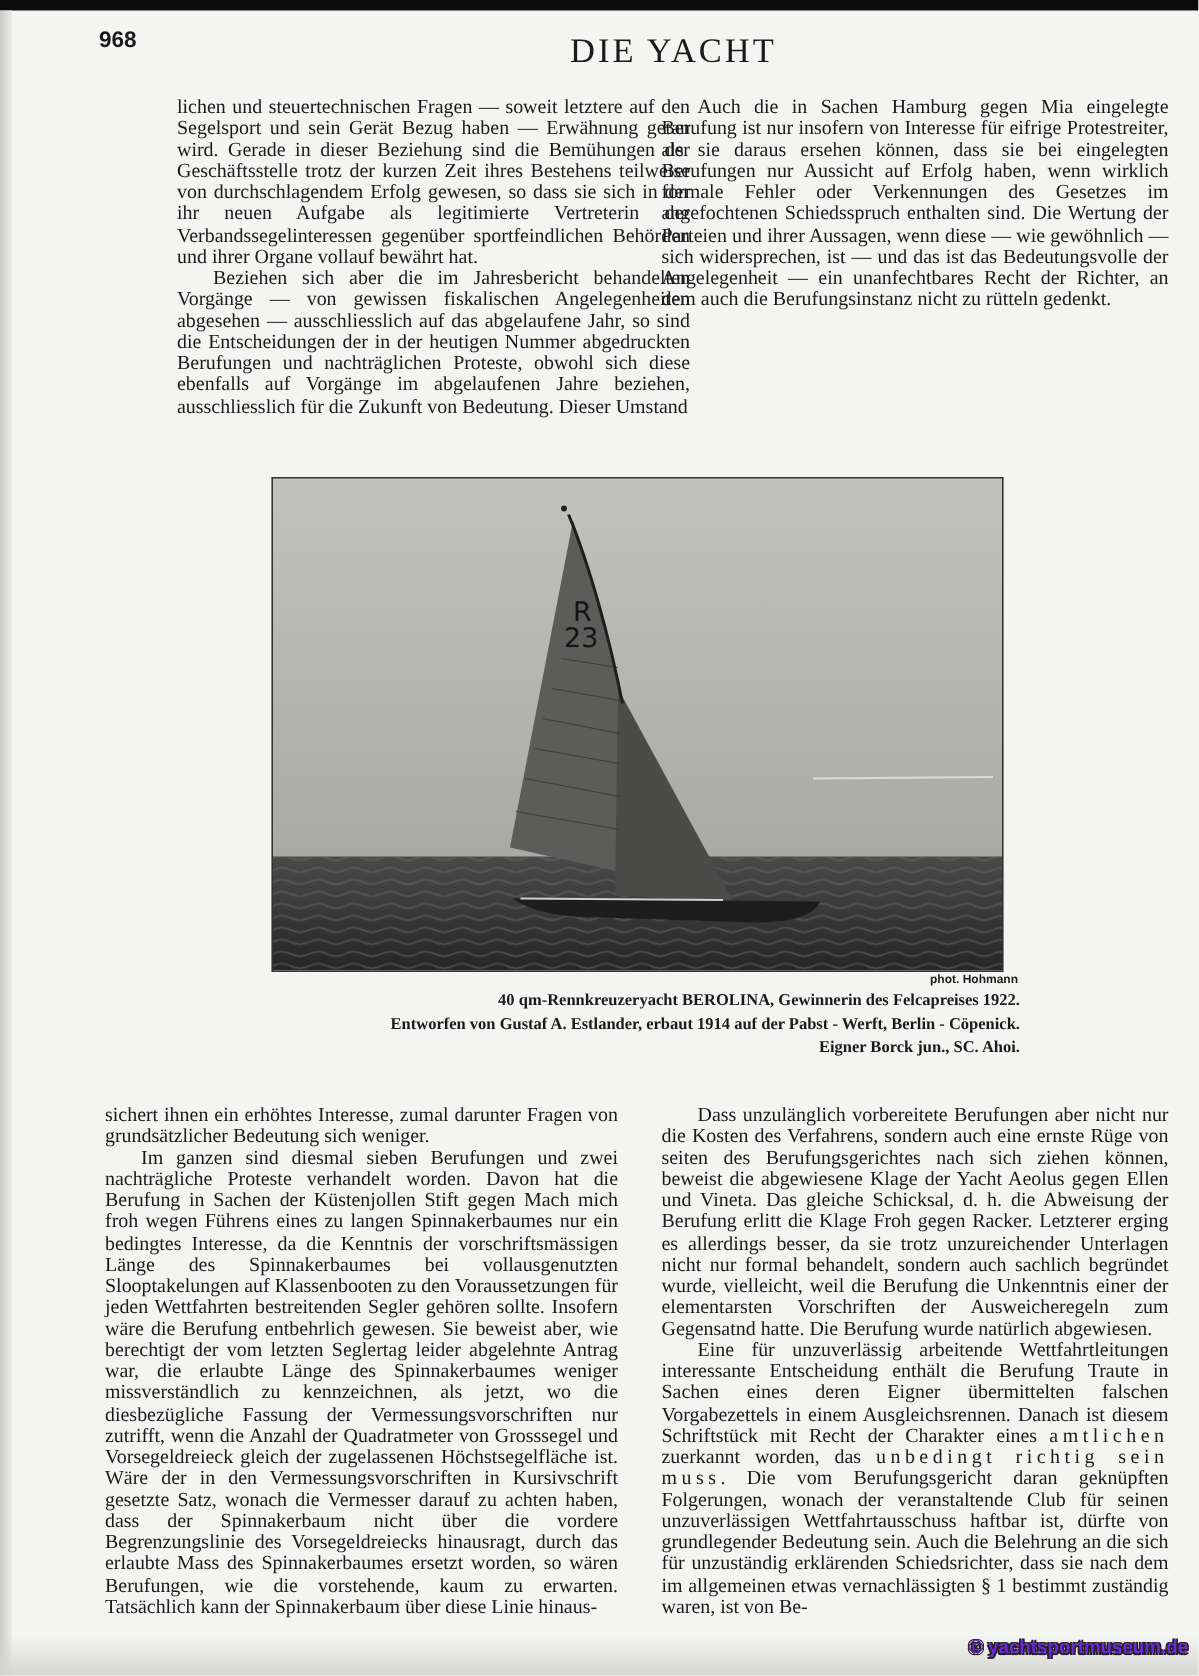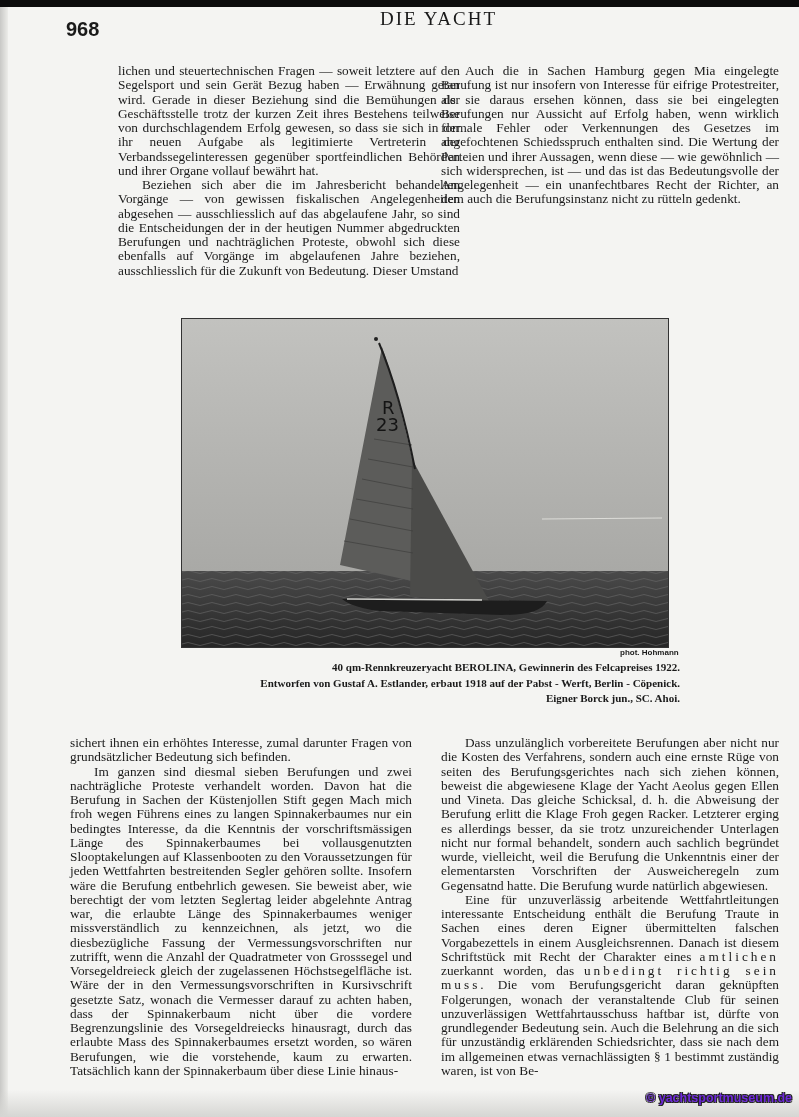--- a/index.html
+++ b/index.html
@@ -8,22 +8,22 @@
     background: #f4f4f2;
     font-family: "Liberation Serif", "DejaVu Serif", serif;
     color: #1a1a1a;
   }
   .topbar { position: absolute; left: 0; top: 0; width: 799px; height: 7px; background: #0c0c0c; }
   .leftshade { position: absolute; left: 0; top: 7px; width: 8px; height: 1110px;
     background: linear-gradient(to right, #c8c8c6, #ecece9); }
   .bottomshade { position: absolute; left: 0; top: 1090px; width: 799px; height: 27px;
     background: linear-gradient(to bottom, rgba(240,240,238,0), #d6d6d3); }
   .page-number { position: absolute; left: 66px; top: 18px; font-family: "Liberation Sans", sans-serif;
-    font-weight: bold; font-size: 20px; letter-spacing: 0px; }
-  .journal-title { position: absolute; left: 380px; top: 8px; font-size: 19px; letter-spacing: 2px; }
+    font-weight: bold; font-size: 15px; letter-spacing: 0px; }
+  .journal-title { position: absolute; left: 380px; top: 21px; font-size: 23px; letter-spacing: 2px; }
   .col { position: absolute; font-size: 13.3px; line-height: 14.25px; text-align: justify;
     hyphens: none; }
   .col p { margin: 0; }
   .col p.indent { text-indent: 24px; }
   .col1 { left: 70px; top: 64px; width: 342px; margin-left: 48px; }
   .col2 { left: 441px; top: 64px; width: 338px; }
   .col3 { left: 70px; top: 736px; width: 342px; }
   .col4 { left: 441px; top: 736px; width: 338px; }
   .spaced { letter-spacing: 3px; }
 
@@ -98,26 +98,26 @@
 
     <path d="M160 280 L365 282 C360 292 345 296 320 296 L200 292 C180 290 168 286 160 280 Z" fill="#1d1d1d"></path>
     <path d="M165 280 L300 281" stroke="#d0d0cc" stroke-width="1.5"></path>
   </svg>
 </div>
 
 <div class="photo-credit">phot. Hohmann</div>
 
 <div class="caption">
   <div>40 qm-Rennkreuzeryacht BEROLINA, Gewinnerin des Felcapreises 1922.</div>
-  <div>Entworfen von Gustaf A. Estlander, erbaut 1918 auf der Pabst - Werft, Berlin - Cöpenick.</div>
+  <div>Entworfen von Gustaf A. Estlander, erbaut 1914 auf der Pabst - Werft, Berlin - Cöpenick.</div>
   <div>Eigner Borck jun., SC. Ahoi.</div>
 </div>
 
 <div class="col col3">
-  <p>sichert ihnen ein erhöhtes Interesse, zumal darunter Fragen von grundsätzlicher Bedeutung sich befinden.</p>
+  <p>sichert ihnen ein erhöhtes Interesse, zumal darunter Fragen von grundsätzlicher Bedeutung sich weniger.</p>
   <p class="indent">Im ganzen sind diesmal sieben Berufungen und zwei nachträgliche Proteste verhandelt worden. Davon hat die Berufung in Sachen der Küstenjollen Stift gegen Mach mich froh wegen Führens eines zu langen Spinnakerbaumes nur ein bedingtes Interesse, da die Kenntnis der vorschriftsmässigen Länge des Spinnakerbaumes bei vollausgenutzten Slooptakelungen auf Klassenbooten zu den Voraussetzungen für jeden Wettfahrten bestreitenden Segler gehören sollte. Insofern wäre die Berufung entbehrlich gewesen. Sie beweist aber, wie berechtigt der vom letzten Seglertag leider abgelehnte Antrag war, die erlaubte Länge des Spinnakerbaumes weniger missverständlich zu kennzeichnen, als jetzt, wo die diesbezügliche Fassung der Vermessungsvorschriften nur zutrifft, wenn die Anzahl der Quadratmeter von Grosssegel und Vorsegeldreieck gleich der zugelassenen Höchstsegelfläche ist. Wäre der in den Vermessungsvorschriften in Kursivschrift gesetzte Satz, wonach die Vermesser darauf zu achten haben, dass der Spinnakerbaum nicht über die vordere Begrenzungslinie des Vorsegeldreiecks hinausragt, durch das erlaubte Mass des Spinnakerbaumes ersetzt worden, so wären Berufungen, wie die vorstehende, kaum zu erwarten. Tatsächlich kann der Spinnakerbaum über diese Linie hinaus-</p>
 </div>
 
 <div class="col col4">
   <p class="indent">Dass unzulänglich vorbereitete Berufungen aber nicht nur die Kosten des Verfahrens, sondern auch eine ernste Rüge von seiten des Berufungsgerichtes nach sich ziehen können, beweist die abgewiesene Klage der Yacht Aeolus gegen Ellen und Vineta. Das gleiche Schicksal, d. h. die Abweisung der Berufung erlitt die Klage Froh gegen Racker. Letzterer erging es allerdings besser, da sie trotz unzureichender Unterlagen nicht nur formal behandelt, sondern auch sachlich begründet wurde, vielleicht, weil die Berufung die Unkenntnis einer der elementarsten Vorschriften der Ausweicheregeln zum Gegensatnd hatte. Die Berufung wurde natürlich abgewiesen.</p>
   <p class="indent"><span>Eine für unzuverlässig arbeitende Wettfahrtleitungen interessante Entscheidung enthält die Berufung Traute in Sachen eines deren Eigner übermittelten falschen Vorgabezettels in einem Ausgleichsrennen. Danach ist diesem Schriftstück mit Recht der Charakter eines </span><span class="spaced">amtlichen</span><span> zuerkannt worden, das </span><span class="spaced">unbedingt richtig sein muss</span><span>. Die vom Berufungsgericht daran geknüpften Folgerungen, wonach der veranstaltende Club für seinen unzuverlässigen Wettfahrtausschuss haftbar ist, dürfte von grundlegender Bedeutung sein. Auch die Belehrung an die sich für unzuständig erklärenden Schiedsrichter, dass sie nach dem im allgemeinen etwas vernachlässigten § 1 bestimmt zuständig waren, ist von Be-</span></p>
 </div>
 
 <div class="bottomshade"></div>
 <div class="watermark">© yachtsportmuseum.de</div>

